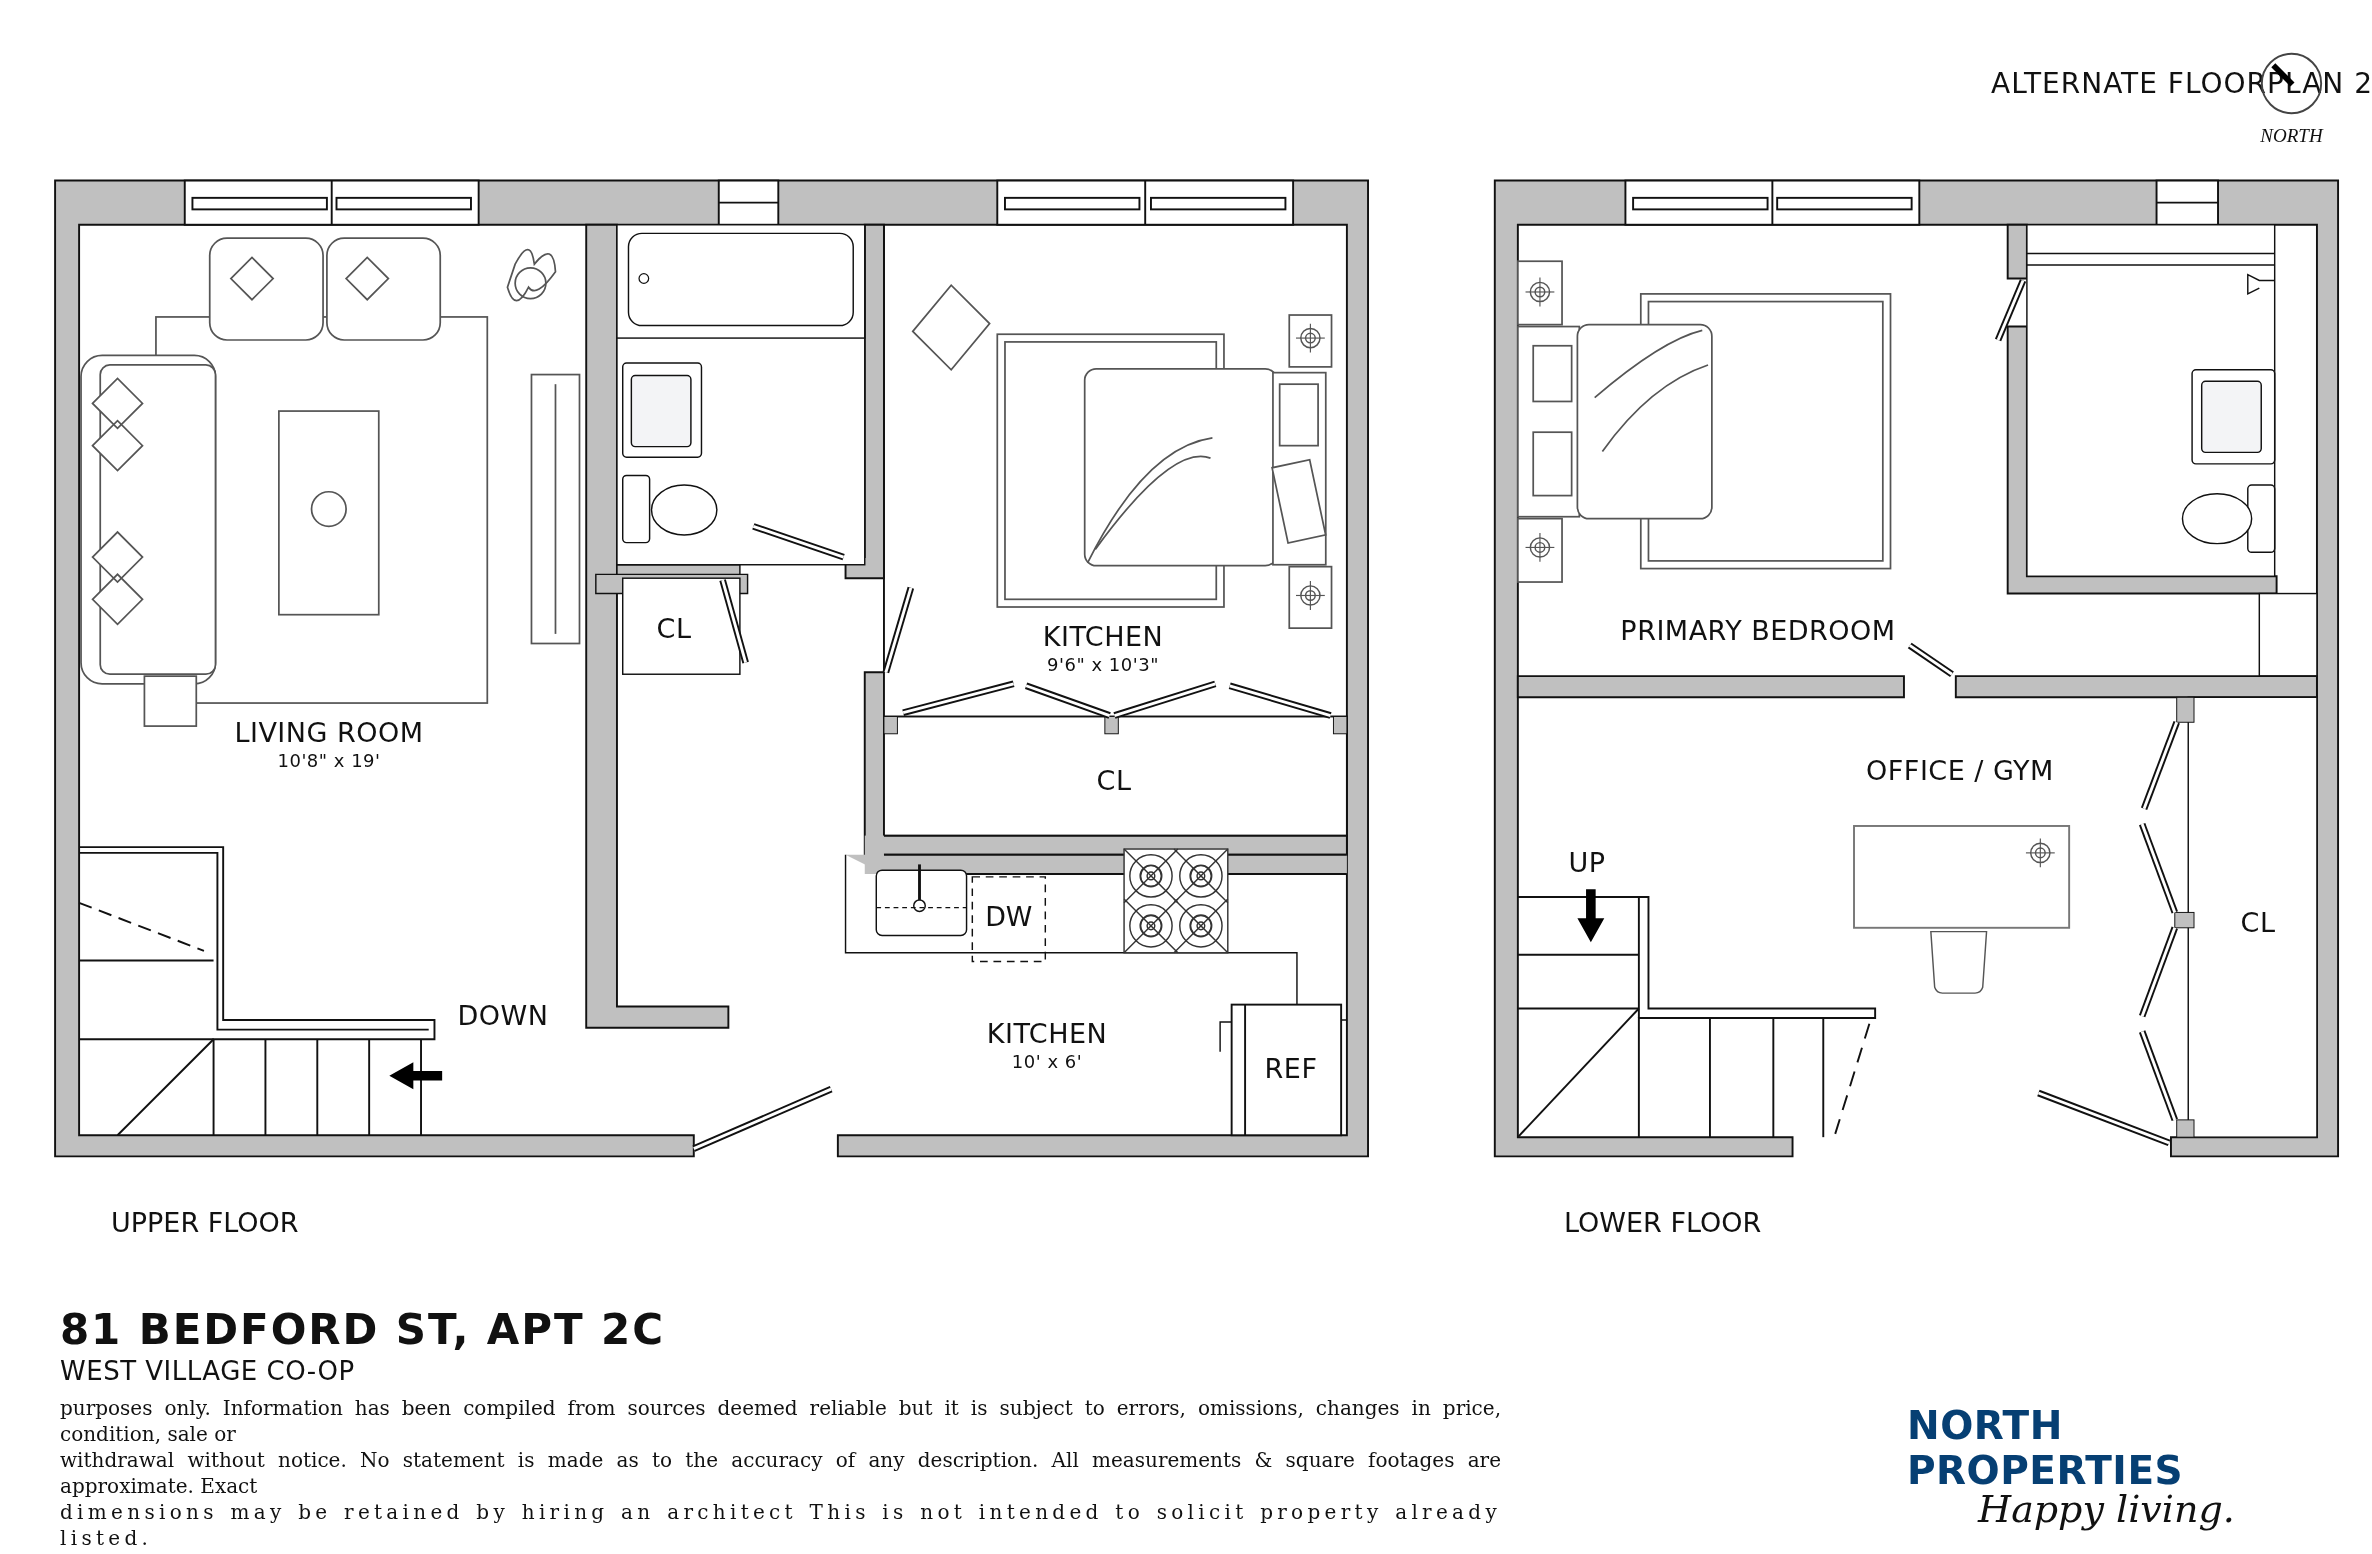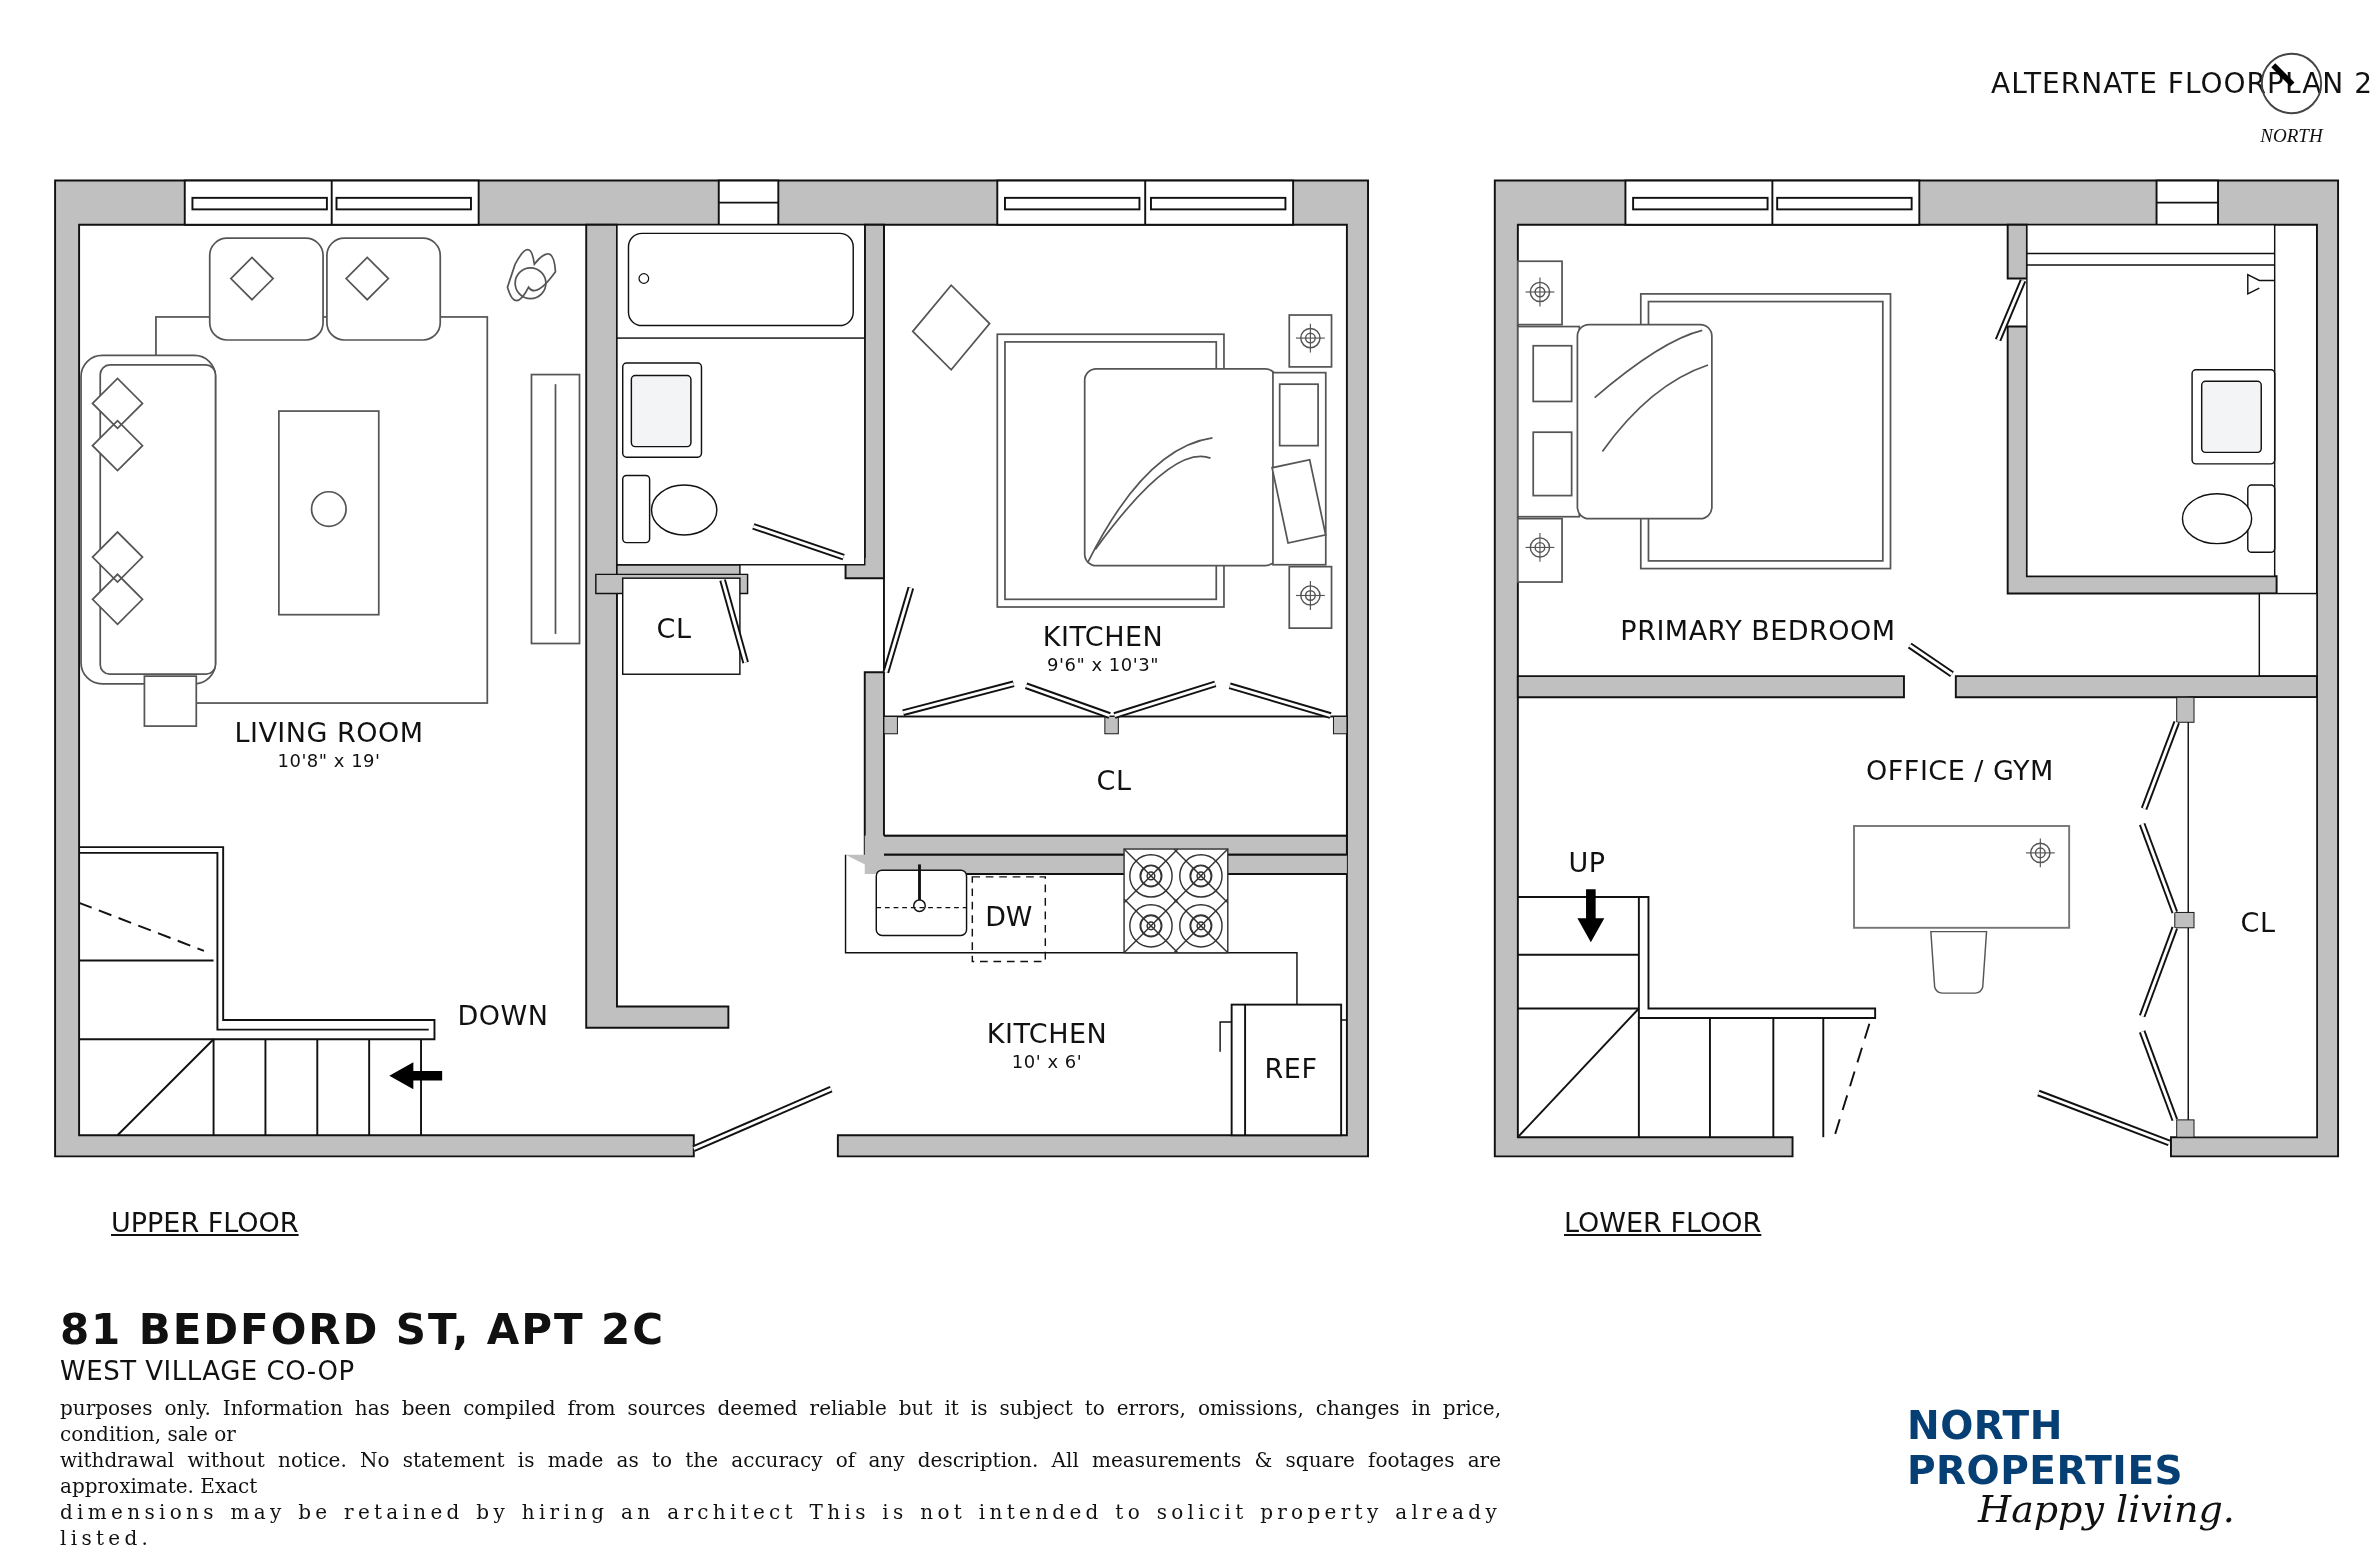--- a/index.html
+++ b/index.html
@@ -4,21 +4,21 @@
 <style>
   html,body{margin:0;padding:0;background:#fff;}
   body{width:2373px;height:1554px;position:relative;overflow:hidden;font-family:"DejaVu Sans",sans-serif;color:#111;}
   .abs{position:absolute;}
   .title{left:0;top:67px;width:2373px;text-align:right;font-size:28px;letter-spacing:1px;}
   .north{left:2229px;top:50px;width:125px;text-align:center;}
   .north-label{font-family:Liberation Serif, serif;font-style:italic;font-size:19px;margin-top:3.8px;}
   svg.plan{position:absolute;left:0;top:0;}
   .lbl{position:absolute;text-align:center;font-size:27px;letter-spacing:0.5px;white-space:nowrap;transform:translateX(-50%);}
   .dim{display:block;font-size:18px;letter-spacing:0.5px;margin-top:1.9px;}
-  .floor-lbl{position:absolute;font-size:27px;text-decoration:underline;}
+  .floor-lbl{position:absolute;font-size:27px;}
   .address{left:60px;top:1305px;font-size:42px;font-weight:bold;letter-spacing:1.9px;}
   .subaddr{left:60px;top:1356px;font-size:26px;letter-spacing:0.5px;}
   .disclaimer{left:60px;top:1395px;width:1441px;font-family:"DejaVu Serif",serif;font-size:20px;line-height:26px;text-align:justify;}
   .disclaimer .last{letter-spacing:4.3px;}
   .brand{left:1907px;top:1403px;width:442px;}
   .brand-name{font-size:39px;font-weight:bold;color:#063f73;letter-spacing:0.5px;}
   .brand-tag{font-family:"DejaVu Serif",serif;font-style:italic;font-size:38px;color:#111;margin-left:71px;margin-top:-5.8px;}
 </style>
 </head>
 <body>

